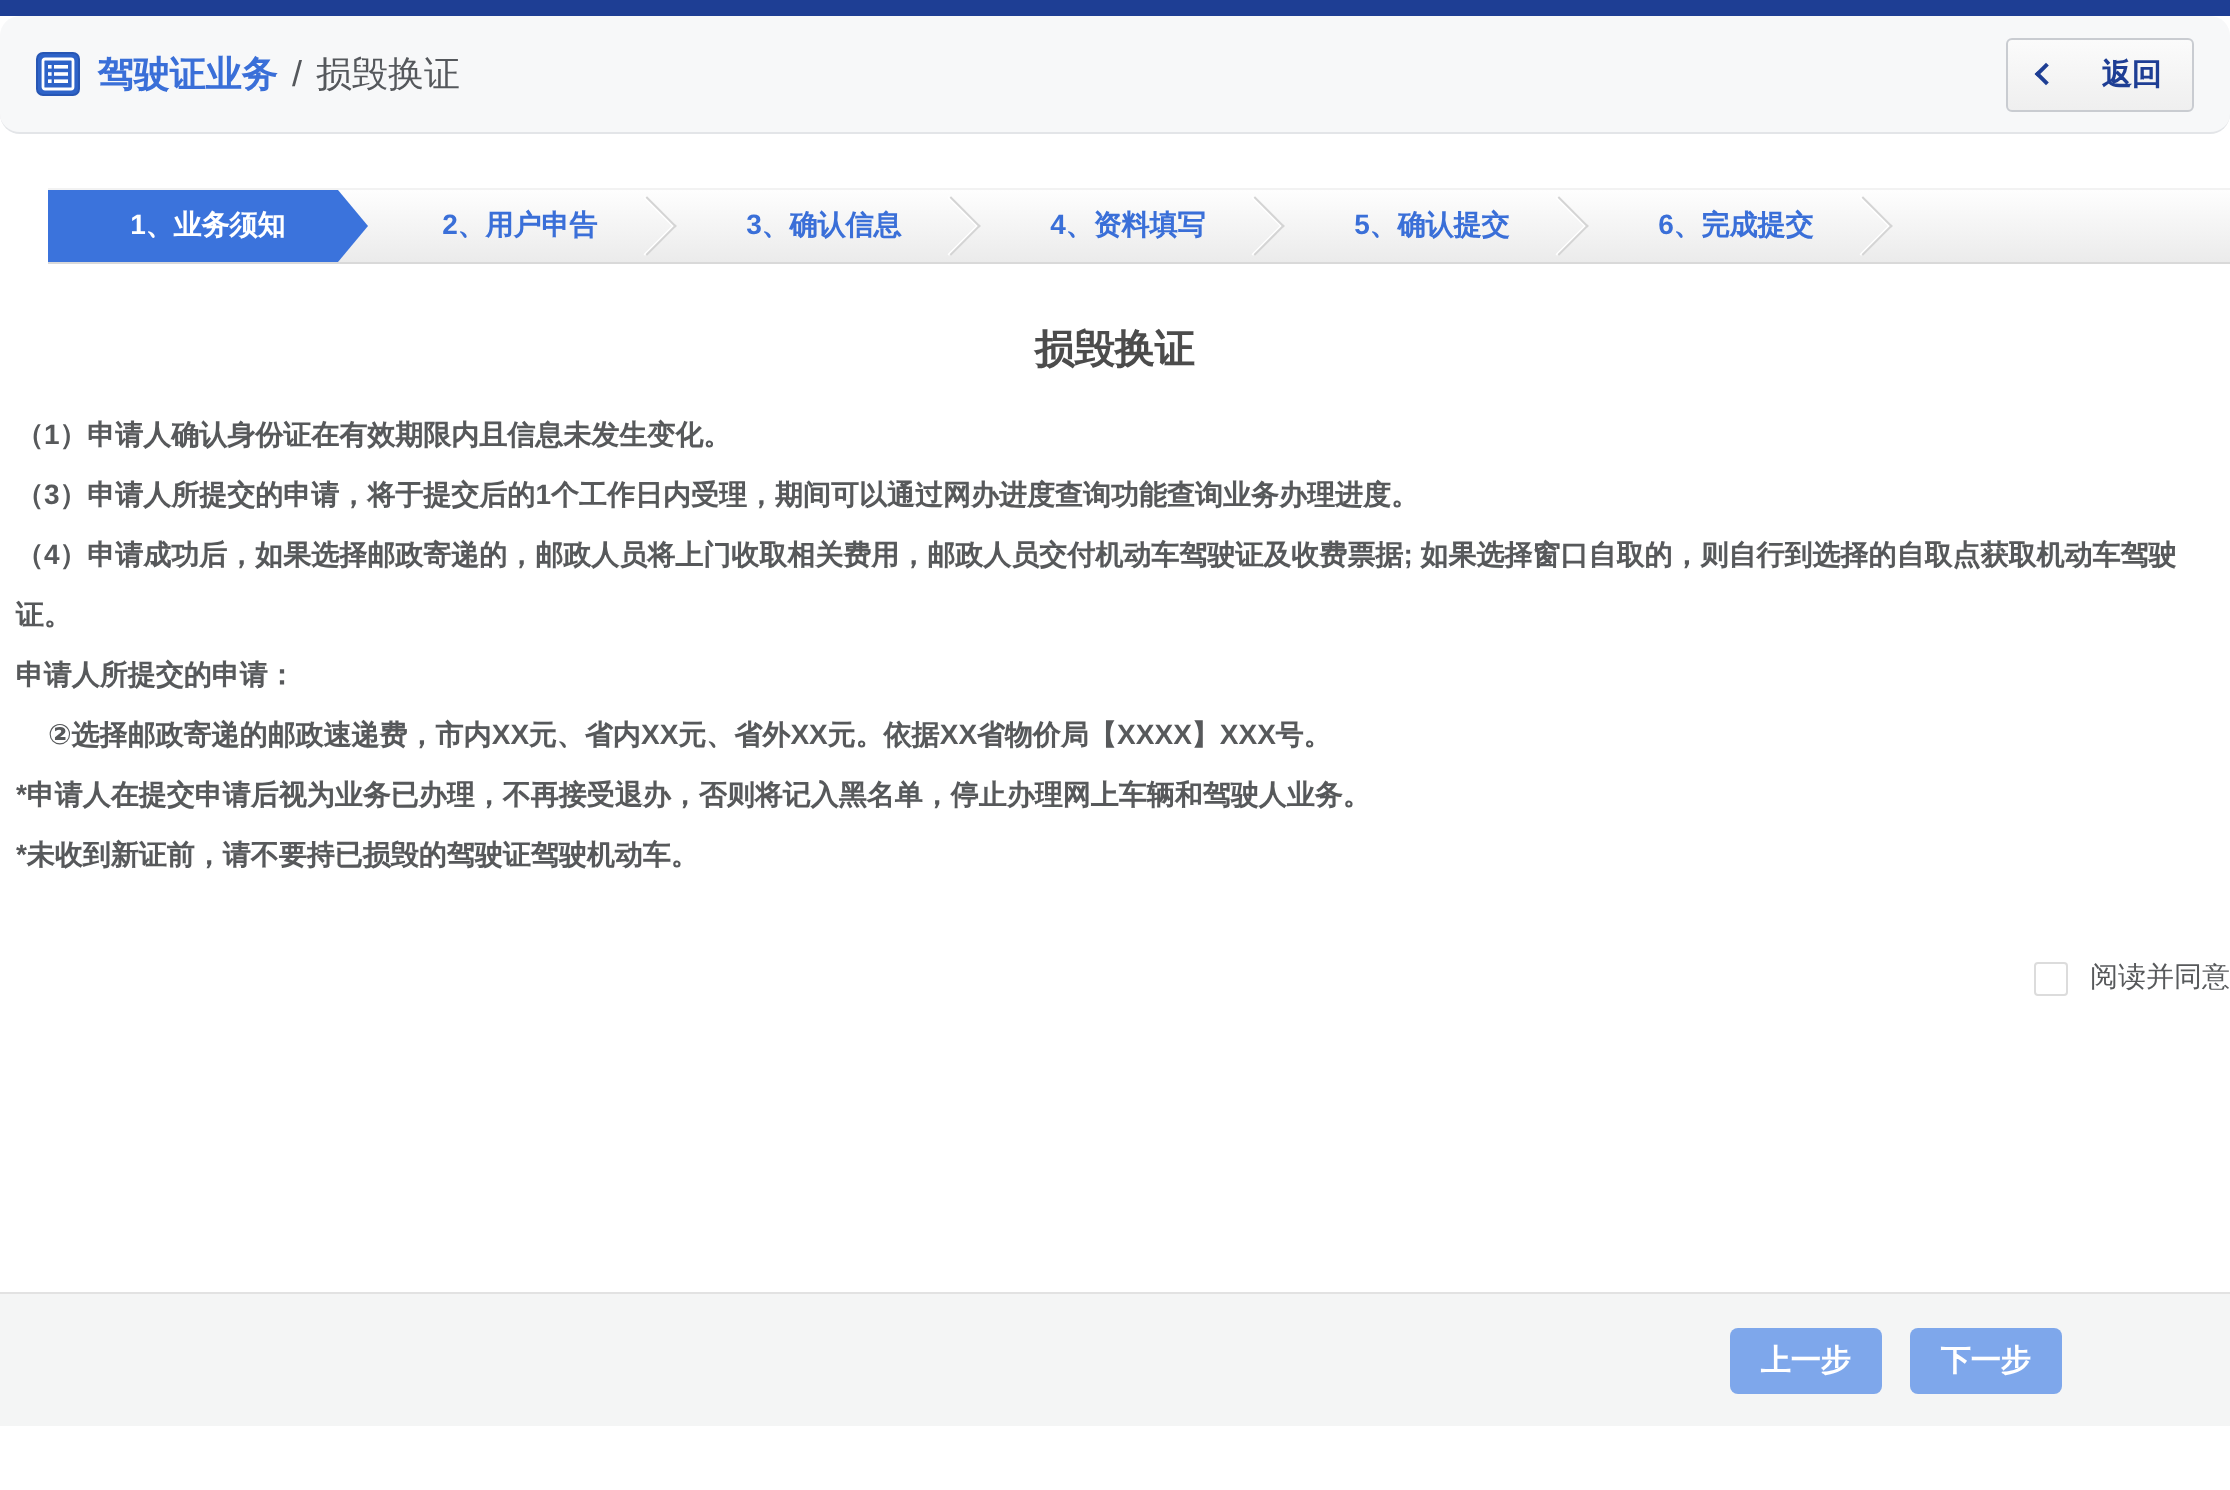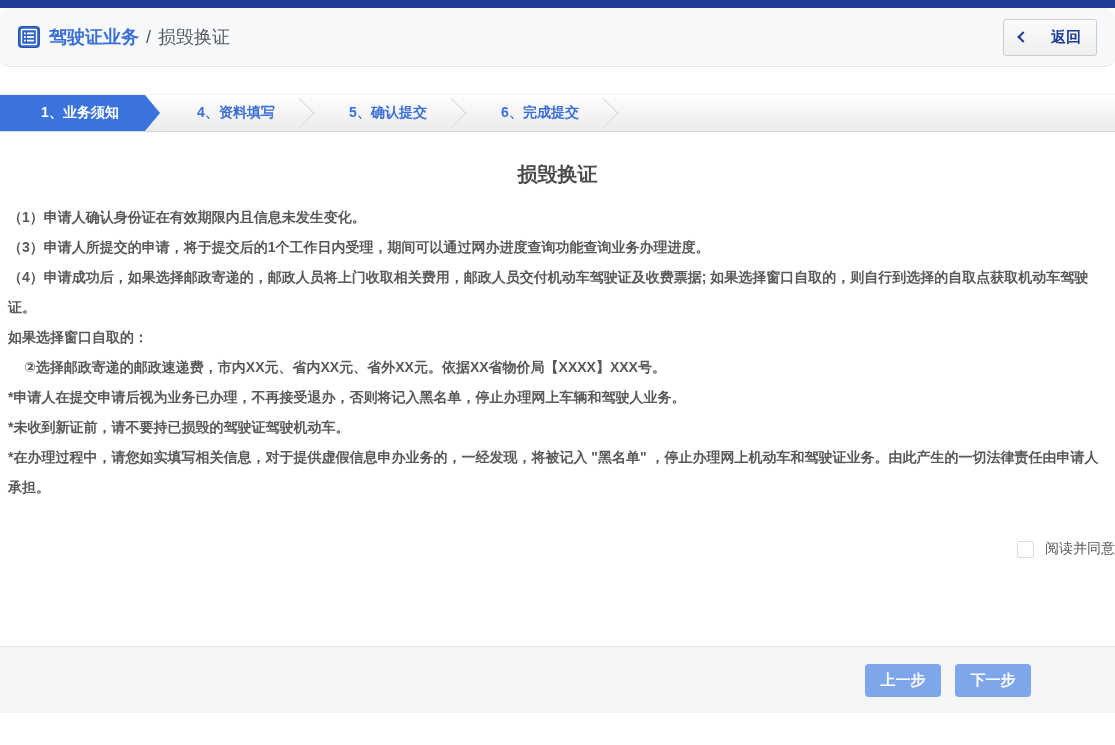--- a/index.html
+++ b/index.html
@@ -45,20 +45,21 @@
   }
 
   
   .steps {
     margin-top: 27px;
     height: 38px;
     background: linear-gradient(#fefefe, #ebebeb);
     border-top: 1px solid #f2f2f2;
     border-bottom: 1px solid #d9d9d9;
     display: flex;
+    margin-left: 24px;
   }
   .step {
     position: relative;
     width: 152px; height: 100%;
     display: flex; align-items: center; justify-content: center;
     font-size: 14px; font-weight: 700; color: #3a6fd8;
     cursor: pointer;
   }
   .step:not(.active)::after {
     content: "";
@@ -160,43 +161,48 @@
     <span class="chev-left"></span>
     <span>返回</span>
   </button>
 </div>
 
 <div class="steps">
   <div class="step active">
     <span>1、业务须知</span>
   </div>
   <div class="step">
+    <span>2、用户申告</span>
+  </div>
+  <div class="step">
+    <span>3、确认信息</span>
+  </div>
+  <div class="step">
     <span>4、资料填写</span>
   </div>
   <div class="step">
     <span>5、确认提交</span>
   </div>
   <div class="step">
     <span>6、完成提交</span>
   </div>
   <div class="steps-filler"></div>
 </div>
 
 <div class="main">
   <div class="page-title">损毁换证</div>
 
   <div class="notice">
     <p>（1）申请人确认身份证在有效期限内且信息未发生变化。</p>
     <p>（3）申请人所提交的申请，将于提交后的1个工作日内受理，期间可以通过网办进度查询功能查询业务办理进度。</p>
     <p>（4）申请成功后，如果选择邮政寄递的，邮政人员将上门收取相关费用，邮政人员交付机动车驾驶证及收费票据; 如果选择窗口自取的，则自行到选择的自取点获取机动车驾驶证。</p>
-    <p>如果选择窗口自取的：</p>
+    <p>申请人所提交的申请：</p>
     <p class="indent">②选择邮政寄递的邮政速递费，市内XX元、省内XX元、省外XX元。依据XX省物价局【XXXX】XXX号。</p>
     <p>*申请人在提交申请后视为业务已办理，不再接受退办，否则将记入黑名单，停止办理网上车辆和驾驶人业务。</p>
     <p>*未收到新证前，请不要持已损毁的驾驶证驾驶机动车。</p>
-    <p>*在办理过程中，请您如实填写相关信息，对于提供虚假信息申办业务的，一经发现，将被记入 "黑名单" ，停止办理网上机动车和驾驶证业务。由此产生的一切法律责任由申请人承担。</p>
   </div>
 
   <div class="agree-row">
     <input type="checkbox" class="agree-checkbox" style="">
     <span class="agree-label">阅读并同意</span>
   </div>
 </div>
 
 <div class="footer">
   <button class="nav-btn">上一步</button>

